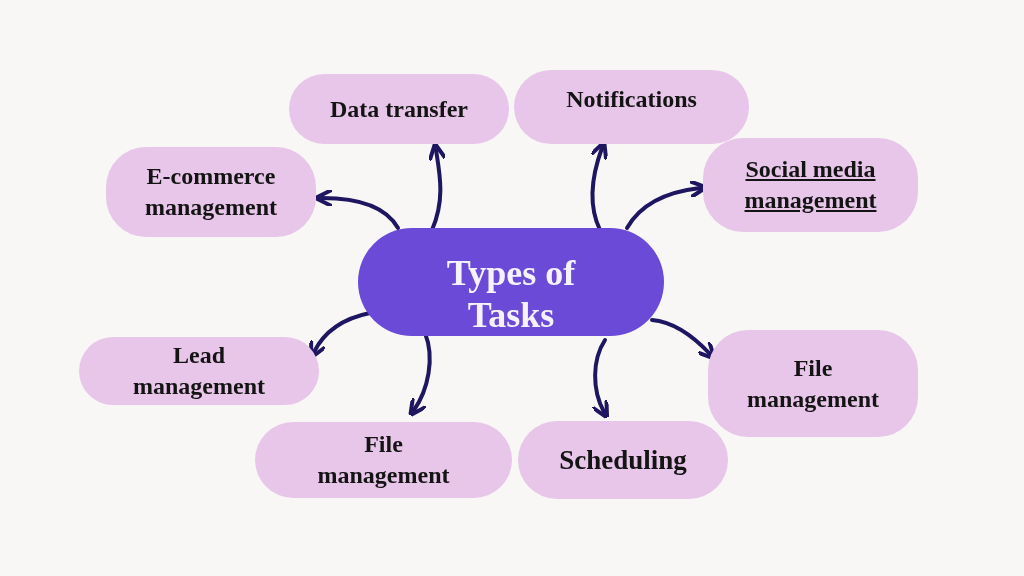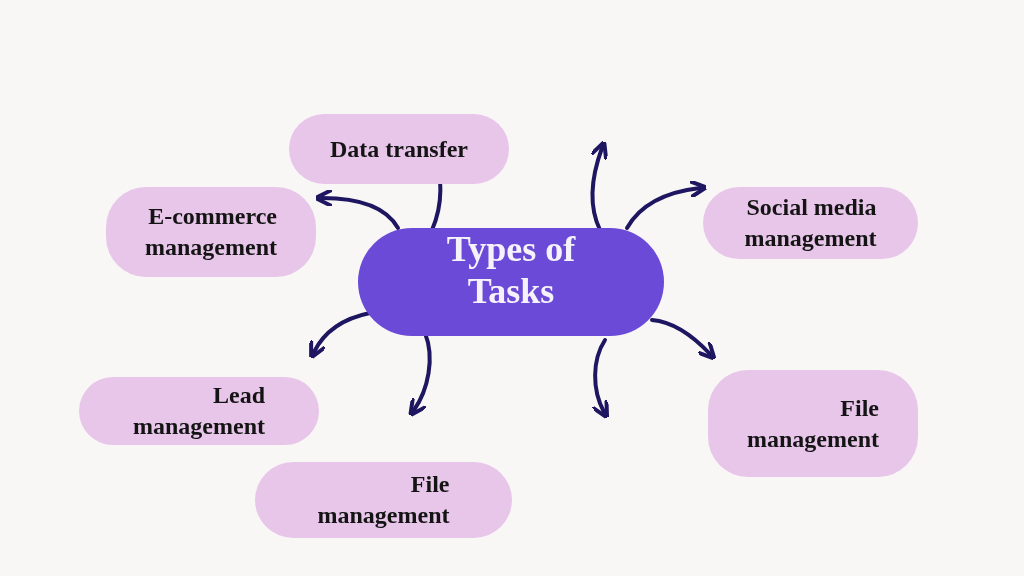--- a/index.html
+++ b/index.html
@@ -9,35 +9,34 @@
     position: relative;
     font-family: "Liberation Serif", "DejaVu Serif", serif;
   }
   .canvas { position: absolute; left: 0; top: 0; width: 1024px; height: 576px; }
   svg.arrows { position: absolute; left: 0; top: 0; width: 1024px; height: 576px; pointer-events: none; }
   .node {
     position: absolute;
     background: #e8c6ea;
     border-radius: 40px;
     display: flex; align-items: center; justify-content: center;
-    text-align: right;
+    text-align: center;
     color: #141414;
     font-weight: bold;
     font-size: 24px;
     line-height: 31px;
     box-sizing: border-box;
-    margin-top: 40px;
   }
   .node span { white-space: pre-line; }
   .center {
     position: absolute;
     left: 358px; top: 228px; width: 306px; height: 108px;
     background: #6a4ad6;
     border-radius: 54px;
-    display: flex; align-items: flex-start; justify-content: center;
+    display: flex; align-items: flex-end; justify-content: center;
     text-align: center;
     color: #f6f2fb;
     font-weight: bold;
     font-size: 36px;
     line-height: 42px;
   }
   .center span { white-space: pre-line; }
 </style>
 </head>
 <body>
@@ -72,40 +71,46 @@
 
   <div class="center">
     <span>Types of
 Tasks</span>
   </div>
 
   <div class="node" style="left:289px; top:74px; width:220px; height:70px;">
     <span>Data transfer</span>
   </div>
 
+  <div class="node" style="left:514px; top:70px; width:235px; height:74px; align-items:flex-start; padding-top:14px;">
+    <span>Notifications</span>
+  </div>
 
   <div class="node" style="left:106px; top:147px; width:210px; height:90px;">
     <span>E-commerce
 management</span>
   </div>
 
-  <div class="node" style="left:703px; top:147px; width:215px; height:72px;">
+  <div class="node" style="left:703px; top:138px; width:215px; height:94px;text-decoration:underline;">
     <span>Social media
 management</span>
   </div>
 
   <div class="node" style="left:79px; top:337px; width:240px; height:68px;">
     <span>Lead
 management</span>
   </div>
 
   <div class="node" style="left:708px; top:330px; width:210px; height:107px;">
     <span>File
 management</span>
   </div>
 
   <div class="node" style="left:255px; top:422px; width:257px; height:76px;">
     <span>File
 management</span>
   </div>
 
+  <div class="node" style="left:518px; top:421px; width:210px; height:78px; font-size:27px;">
+    <span>Scheduling</span>
+  </div>
 
 </div>
 
 </body></html>

